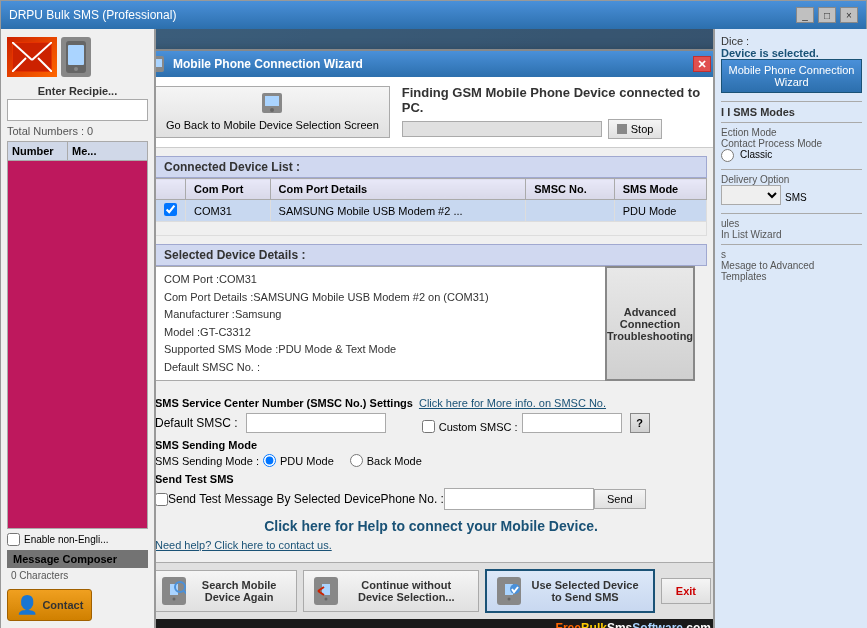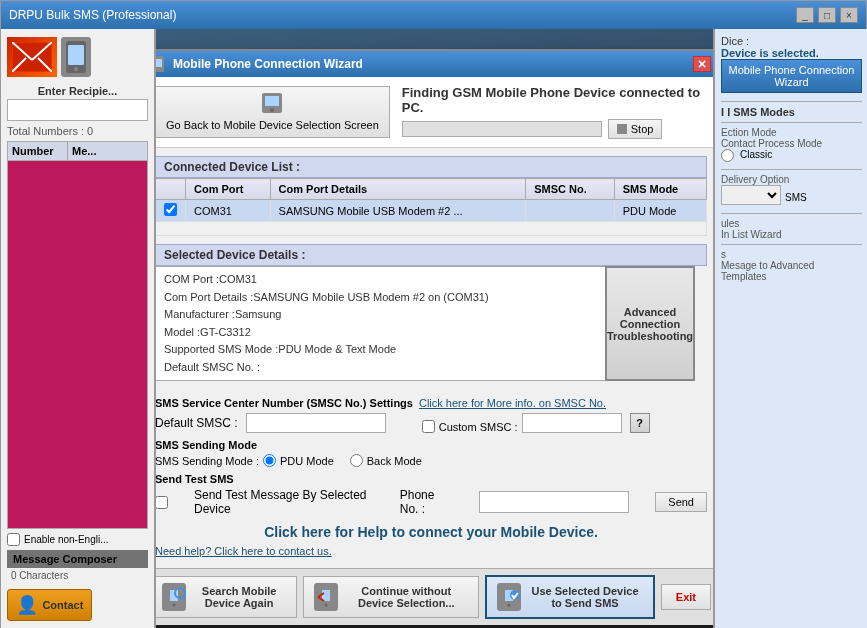--- a/index.html
+++ b/index.html
@@ -323,21 +323,21 @@
       display: flex;
       align-items: center;
       gap: 4px;
       margin-right: 12px;
     }
 
     
     .test-sms-section {
       display: flex;
       align-items: center;
-      gap: 26px;
+      gap: 0;
       margin-bottom: 8px;
     }
 
     .phone-input {
       width: 150px;
       height: 22px;
       border: 1px solid #aaa;
       background: white;
       padding: 0 4px;
       font-size: 11px;

